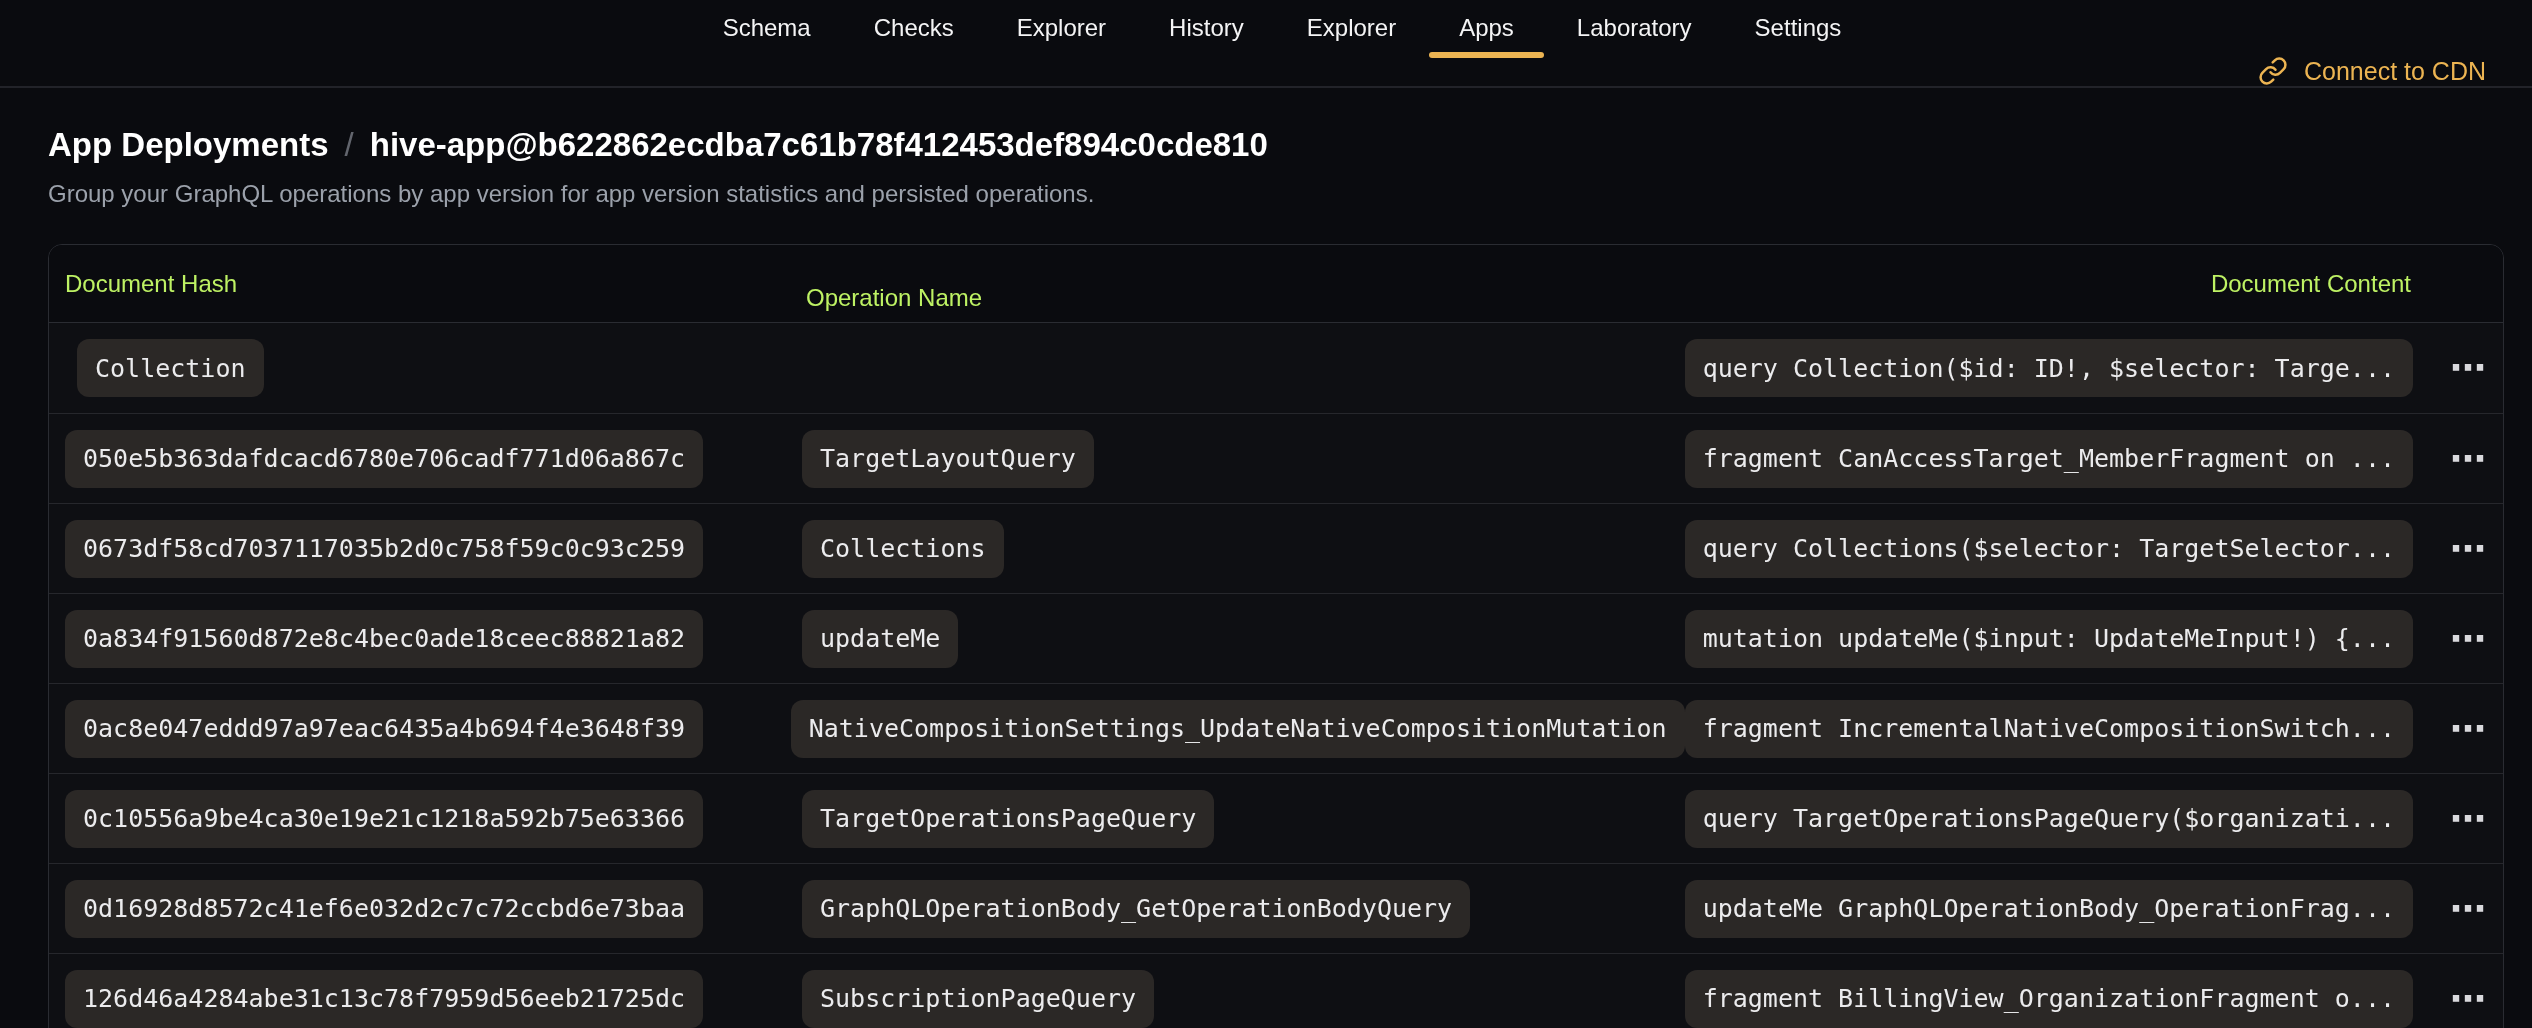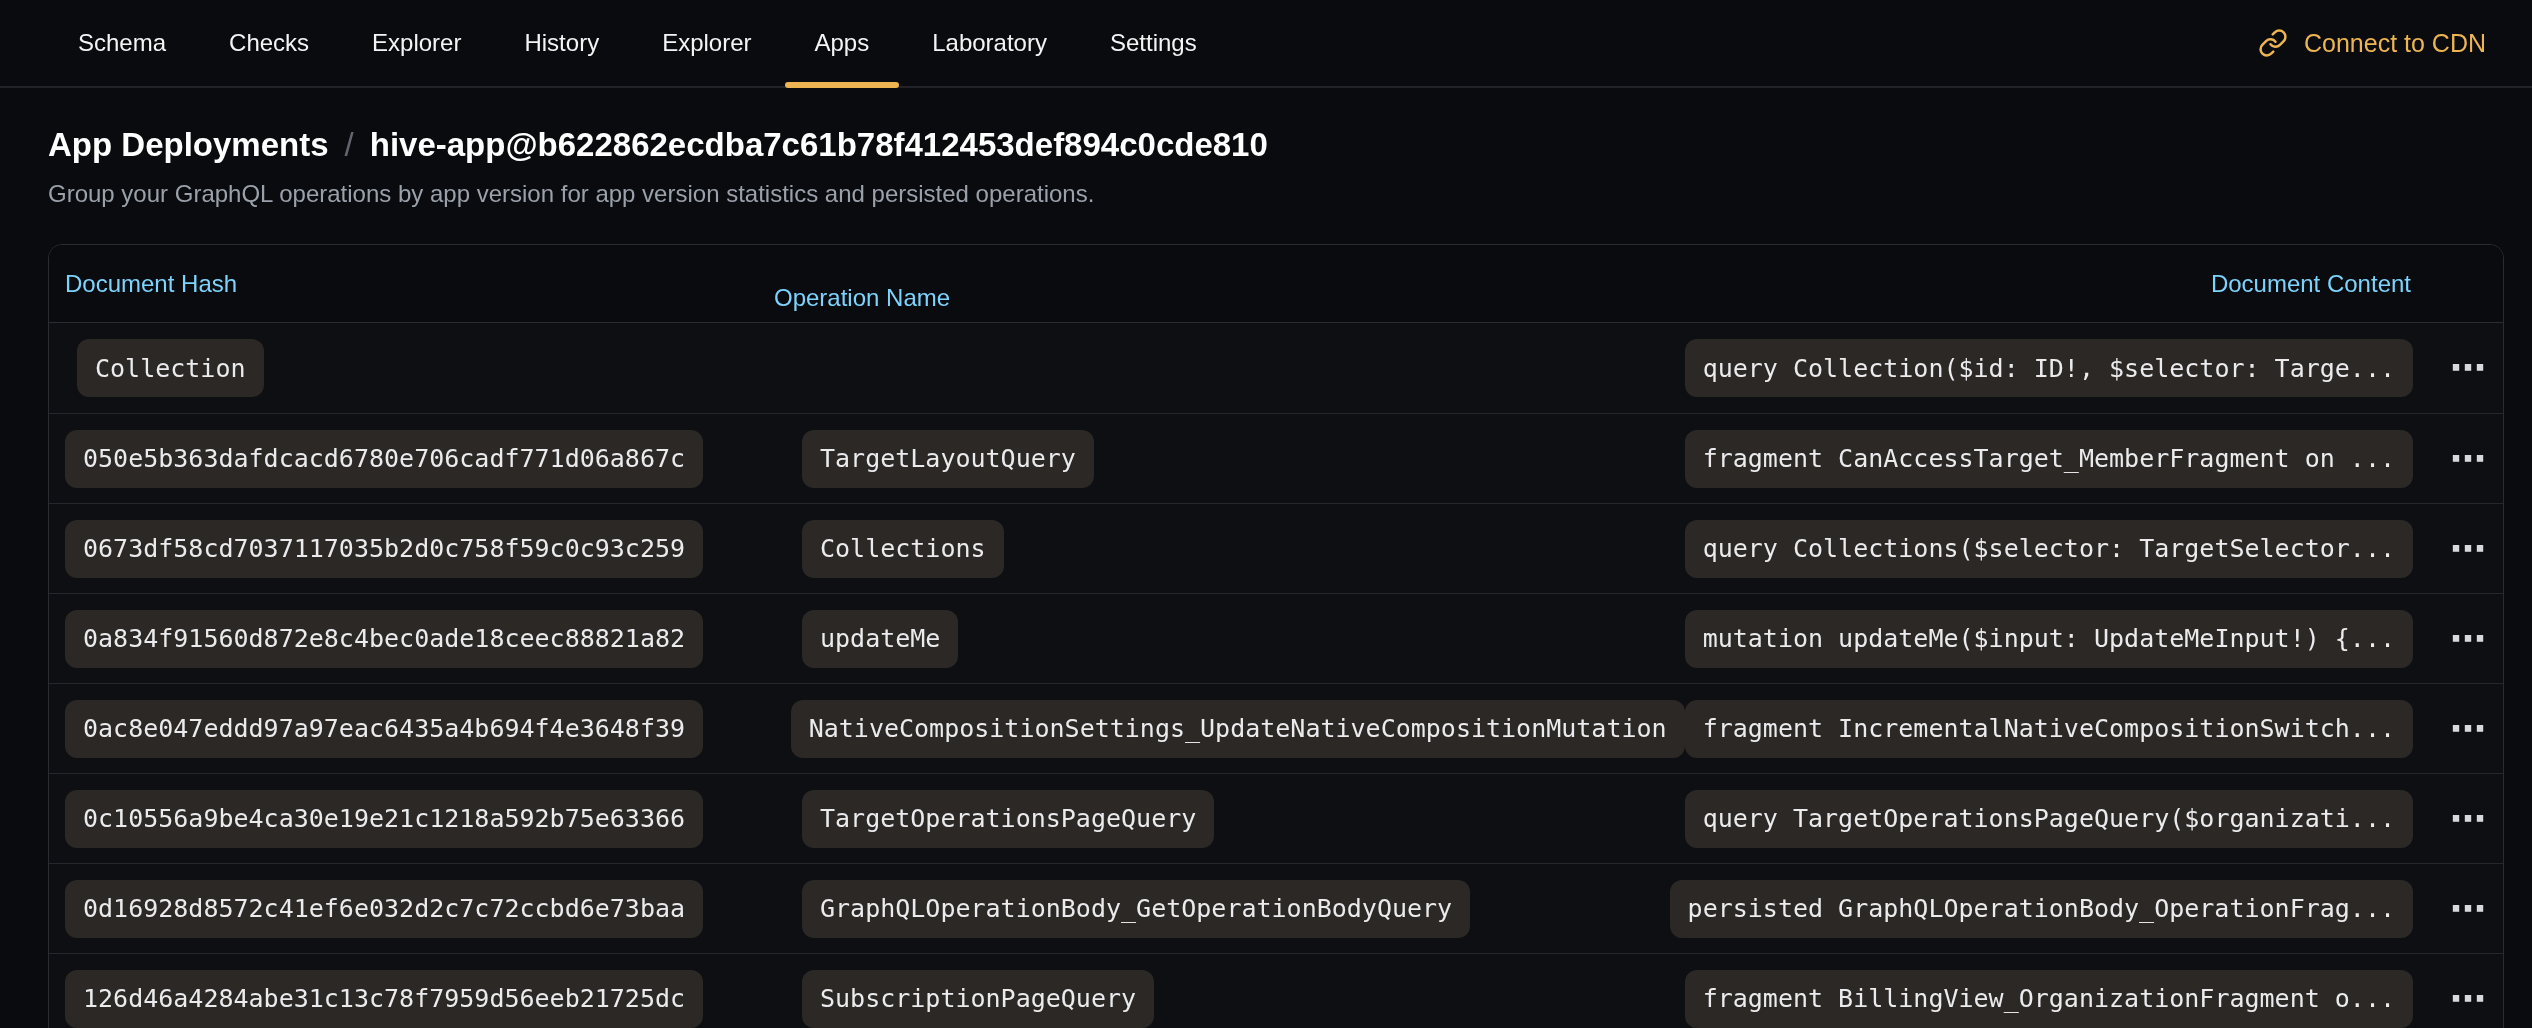--- a/index.html
+++ b/index.html
@@ -10,20 +10,21 @@
     color: #fafafa;
   }
   
   .nav {
     height: 88px;
     display: flex;
     align-items: center;
     padding: 0 46px 0 78px;
     border-bottom: 2px solid #222329;
     background: #0a0b0f;
+    flex-direction: column;
   }
   .nav-tabs { display: flex; align-items: center; gap: 63px; height: 100%; }
   .tab {
     position: relative;
     display: flex; align-items: center;
     height: 100%;
     font-size: 24px;
     font-weight: 500;
     color: #f4f4f5;
     cursor: pointer;
@@ -70,22 +71,23 @@
     border-radius: 14px;
     background: #0e0f13;
     overflow: hidden;
   }
   .thead {
     display: flex;
     align-items: center;
     height: 78px;
     background: #0a0b0f;
     border-bottom: 1px solid #2a2c32;
-    color: #7dd3fc;
+    color: #bef264;
     font-size: 24px;
+    gap: 32px;
   }
   .col-hash  { width: 725px; padding-left: 16px; }
   .col-op    { flex: 1; margin-top: 28px; }
   .col-doc   { text-align: right; padding-right: 92px; white-space: nowrap; }
   .trow {
     display: flex;
     align-items: center;
     height: 90px;
   }
   .trow + .trow { border-top: 1px solid #26272c; }
@@ -257,21 +259,21 @@
   </div>
 
   <div class="trow">
     <div class="cell-hash">
         <span class="pill">0d16928d8572c41ef6e032d2c7c72ccbd6e73baa</span>
       </div>
     <div class="cell-op">
         <span class="pill">GraphQLOperationBody_GetOperationBodyQuery</span>
       </div>
     <div class="cell-doc">
-      <span class="pill">persisted GraphQLOperationBody_OperationFrag...</span>
+      <span class="pill">updateMe GraphQLOperationBody_OperationFrag...</span>
       <span class="menu-btn">⋯</span>
     </div>
   </div>
 
   <div class="trow">
     <div class="cell-hash">
         <span class="pill">126d46a4284abe31c13c78f7959d56eeb21725dc</span>
       </div>
     <div class="cell-op">
         <span class="pill">SubscriptionPageQuery</span>

